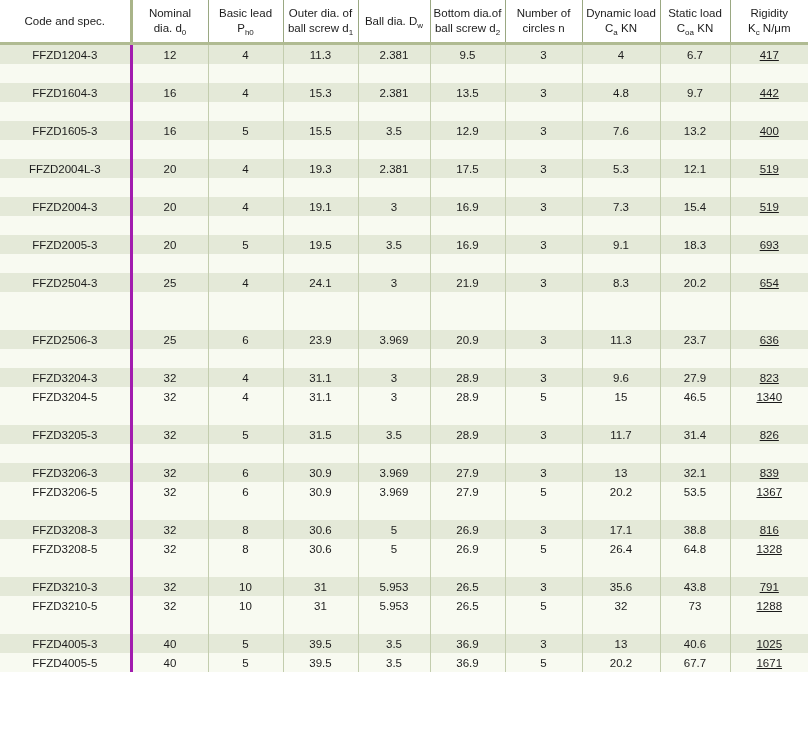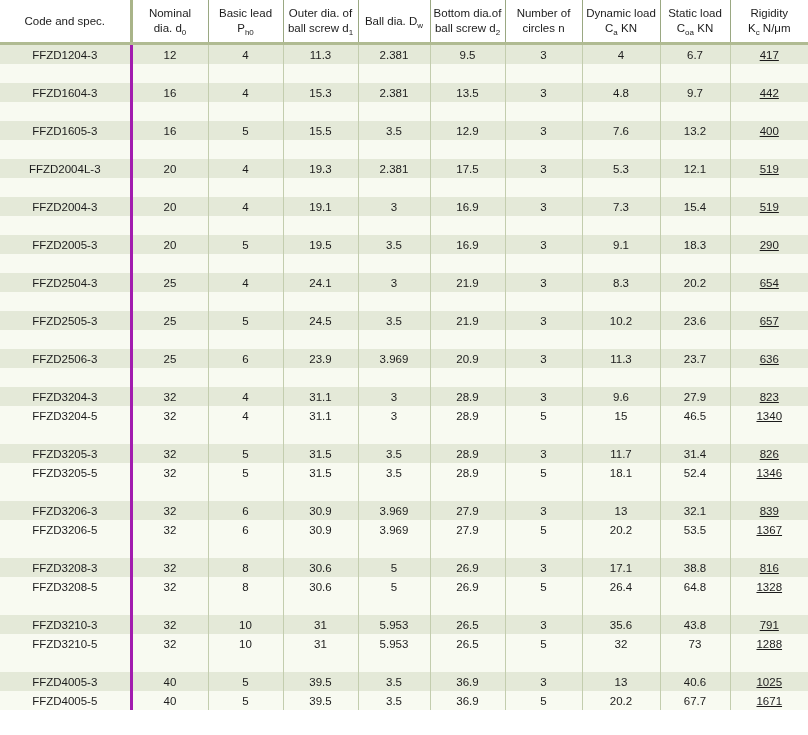--- a/index.html
+++ b/index.html
@@ -223,21 +223,21 @@
       <tr class="band-a">
         <td class="thick-right">FFZD2005-3</td>
         <td>20</td>
         <td>5</td>
         <td>19.5</td>
         <td>3.5</td>
         <td>16.9</td>
         <td>3</td>
         <td>9.1</td>
         <td>18.3</td>
-        <td>290</td>
+        <td>693</td>
       </tr>
       <tr class="band-b spacer">
         <td class="thick-right"></td>
         <td></td>
         <td></td>
         <td></td>
         <td></td>
         <td></td>
         <td></td>
         <td></td>
@@ -260,32 +260,20 @@
         <td class="thick-right"></td>
         <td></td>
         <td></td>
         <td></td>
         <td></td>
         <td></td>
         <td></td>
         <td></td>
         <td></td>
         <td></td>
-      </tr>
-      <tr class="band-a">
-        <td class="thick-right">FFZD2505-3</td>
-        <td>25</td>
-        <td>5</td>
-        <td>24.5</td>
-        <td>3.5</td>
-        <td>21.9</td>
-        <td>3</td>
-        <td>10.2</td>
-        <td>23.6</td>
-        <td>657</td>
       </tr>
       <tr class="band-b spacer">
         <td class="thick-right"></td>
         <td></td>
         <td></td>
         <td></td>
         <td></td>
         <td></td>
         <td></td>
         <td></td>
@@ -357,32 +345,20 @@
         <td>32</td>
         <td>5</td>
         <td>31.5</td>
         <td>3.5</td>
         <td>28.9</td>
         <td>3</td>
         <td>11.7</td>
         <td>31.4</td>
         <td>826</td>
       </tr>
-      <tr class="band-b">
-        <td class="thick-right">FFZD3205-5</td>
-        <td>32</td>
-        <td>5</td>
-        <td>31.5</td>
-        <td>3.5</td>
-        <td>28.9</td>
-        <td>5</td>
-        <td>18.1</td>
-        <td>52.4</td>
-        <td>1346</td>
-      </tr>
       <tr class="band-b spacer">
         <td class="thick-right"></td>
         <td></td>
         <td></td>
         <td></td>
         <td></td>
         <td></td>
         <td></td>
         <td></td>
         <td></td>

